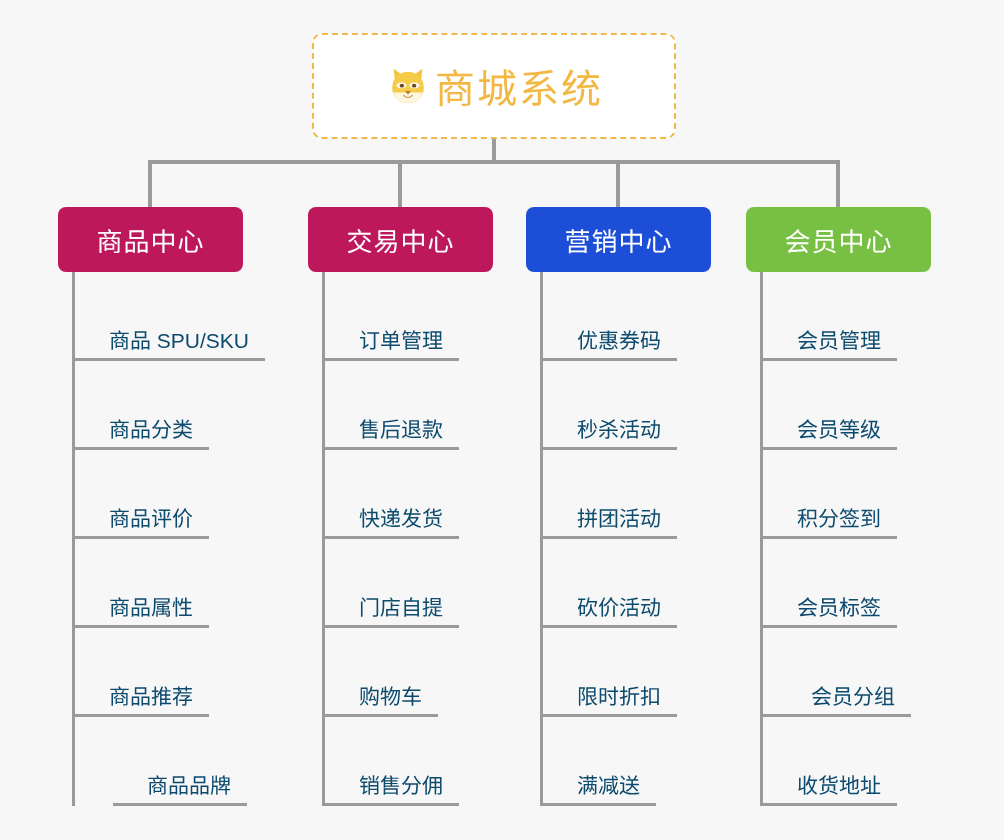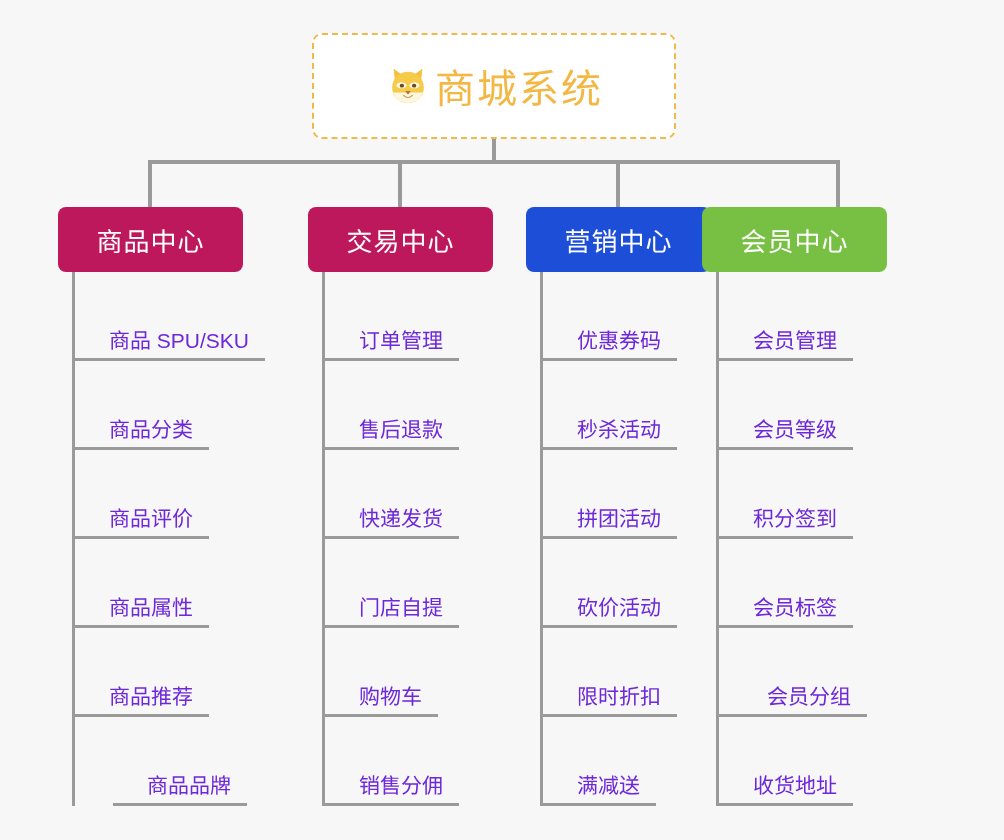--- a/index.html
+++ b/index.html
@@ -71,21 +71,21 @@
     width: 1004px;
   }
   .column {
     position: absolute;
     top: 0;
     width: 185px;
   }
   .col-0 { left: 58px; }
   .col-1 { left: 308px; }
   .col-2 { left: 526px; }
-  .col-3 { left: 702px; }
+  .col-3 { left: 746px; }
 
   .cat-box {
     height: 65px;
     border-radius: 8px;
     display: flex;
     align-items: center;
     justify-content: center;
     color: #ffffff;
     font-size: 26px;
     letter-spacing: 1px;
@@ -105,21 +105,21 @@
     margin-left: 14px;
   }
   .leaf-item {
     position: relative;
     height: 89px;
     display: flex;
     align-items: flex-end;
   }
   .leaf-label {
     font-size: 21px;
-    color: #6d28d9;
+    color: #0c4a6e;
     white-space: nowrap;
     padding: 0 16px 6px 34px;
     border-bottom: 3px solid #9a9a9a;
     box-sizing: border-box;
     line-height: 1.1;
   }
   .leaf-item:last-child .leaf-label { padding-bottom: 6px; }
 </style>
 </head>
 <body style="background: rgb(247, 247, 247);">

